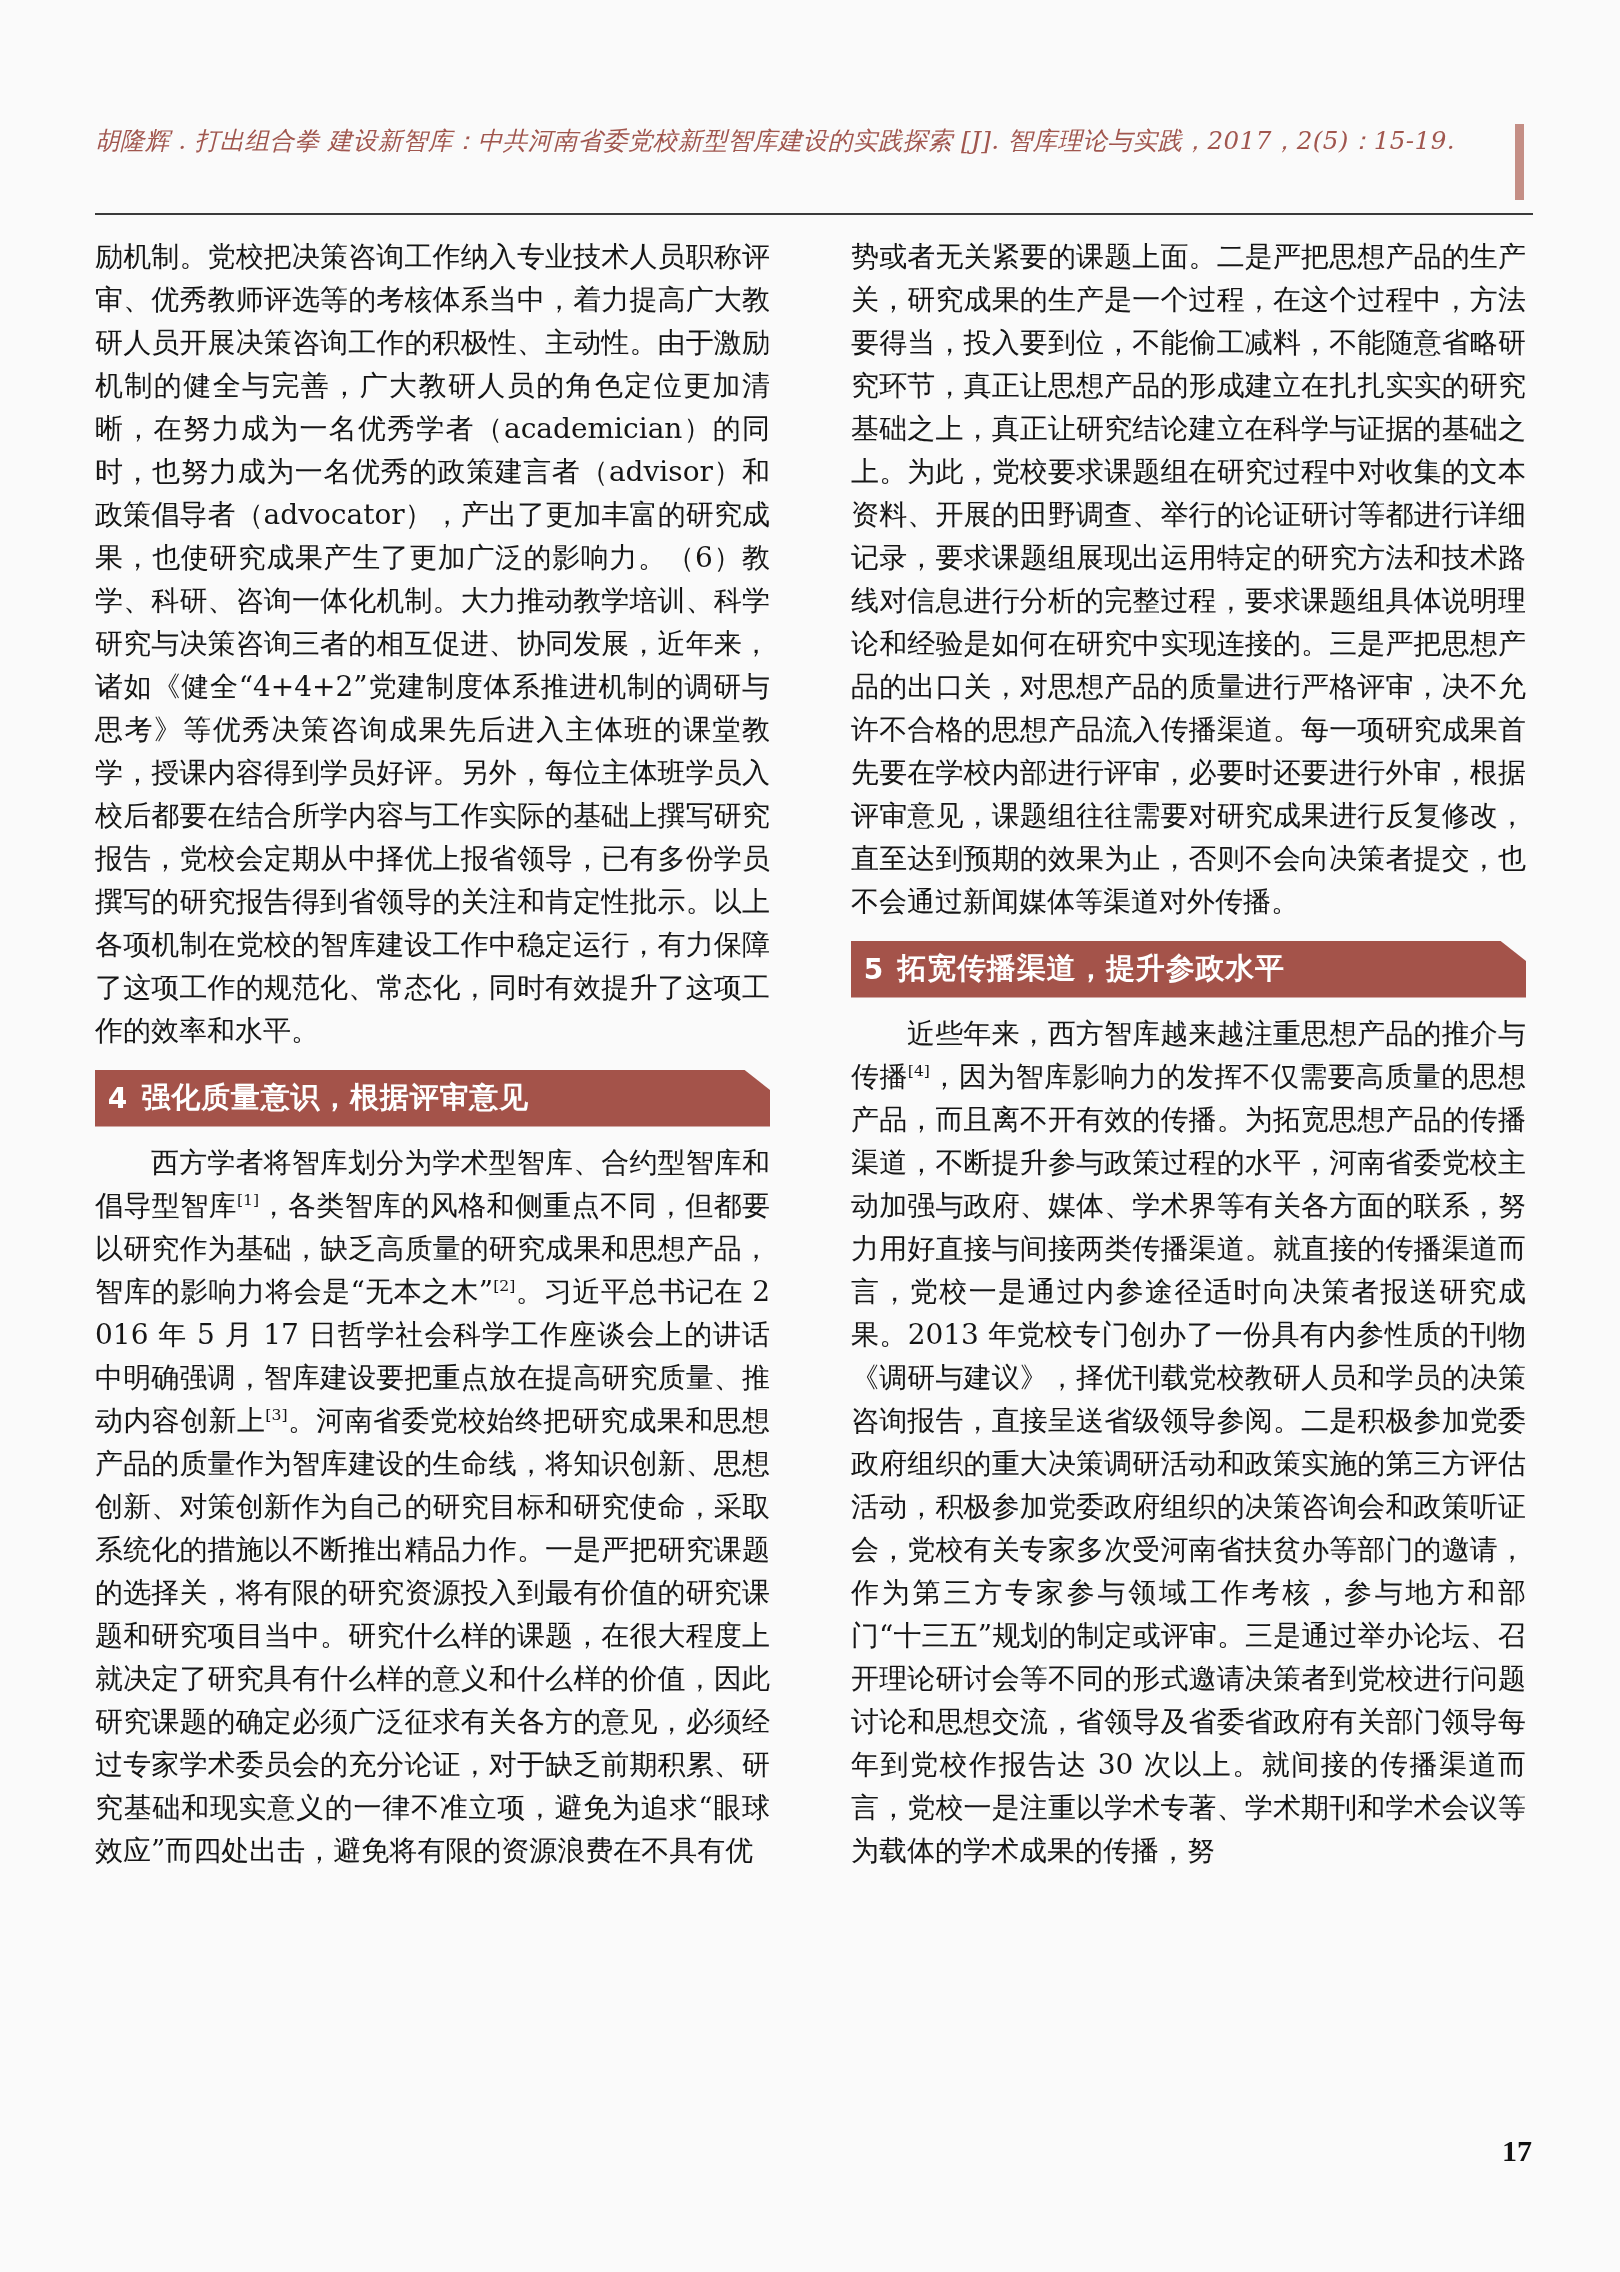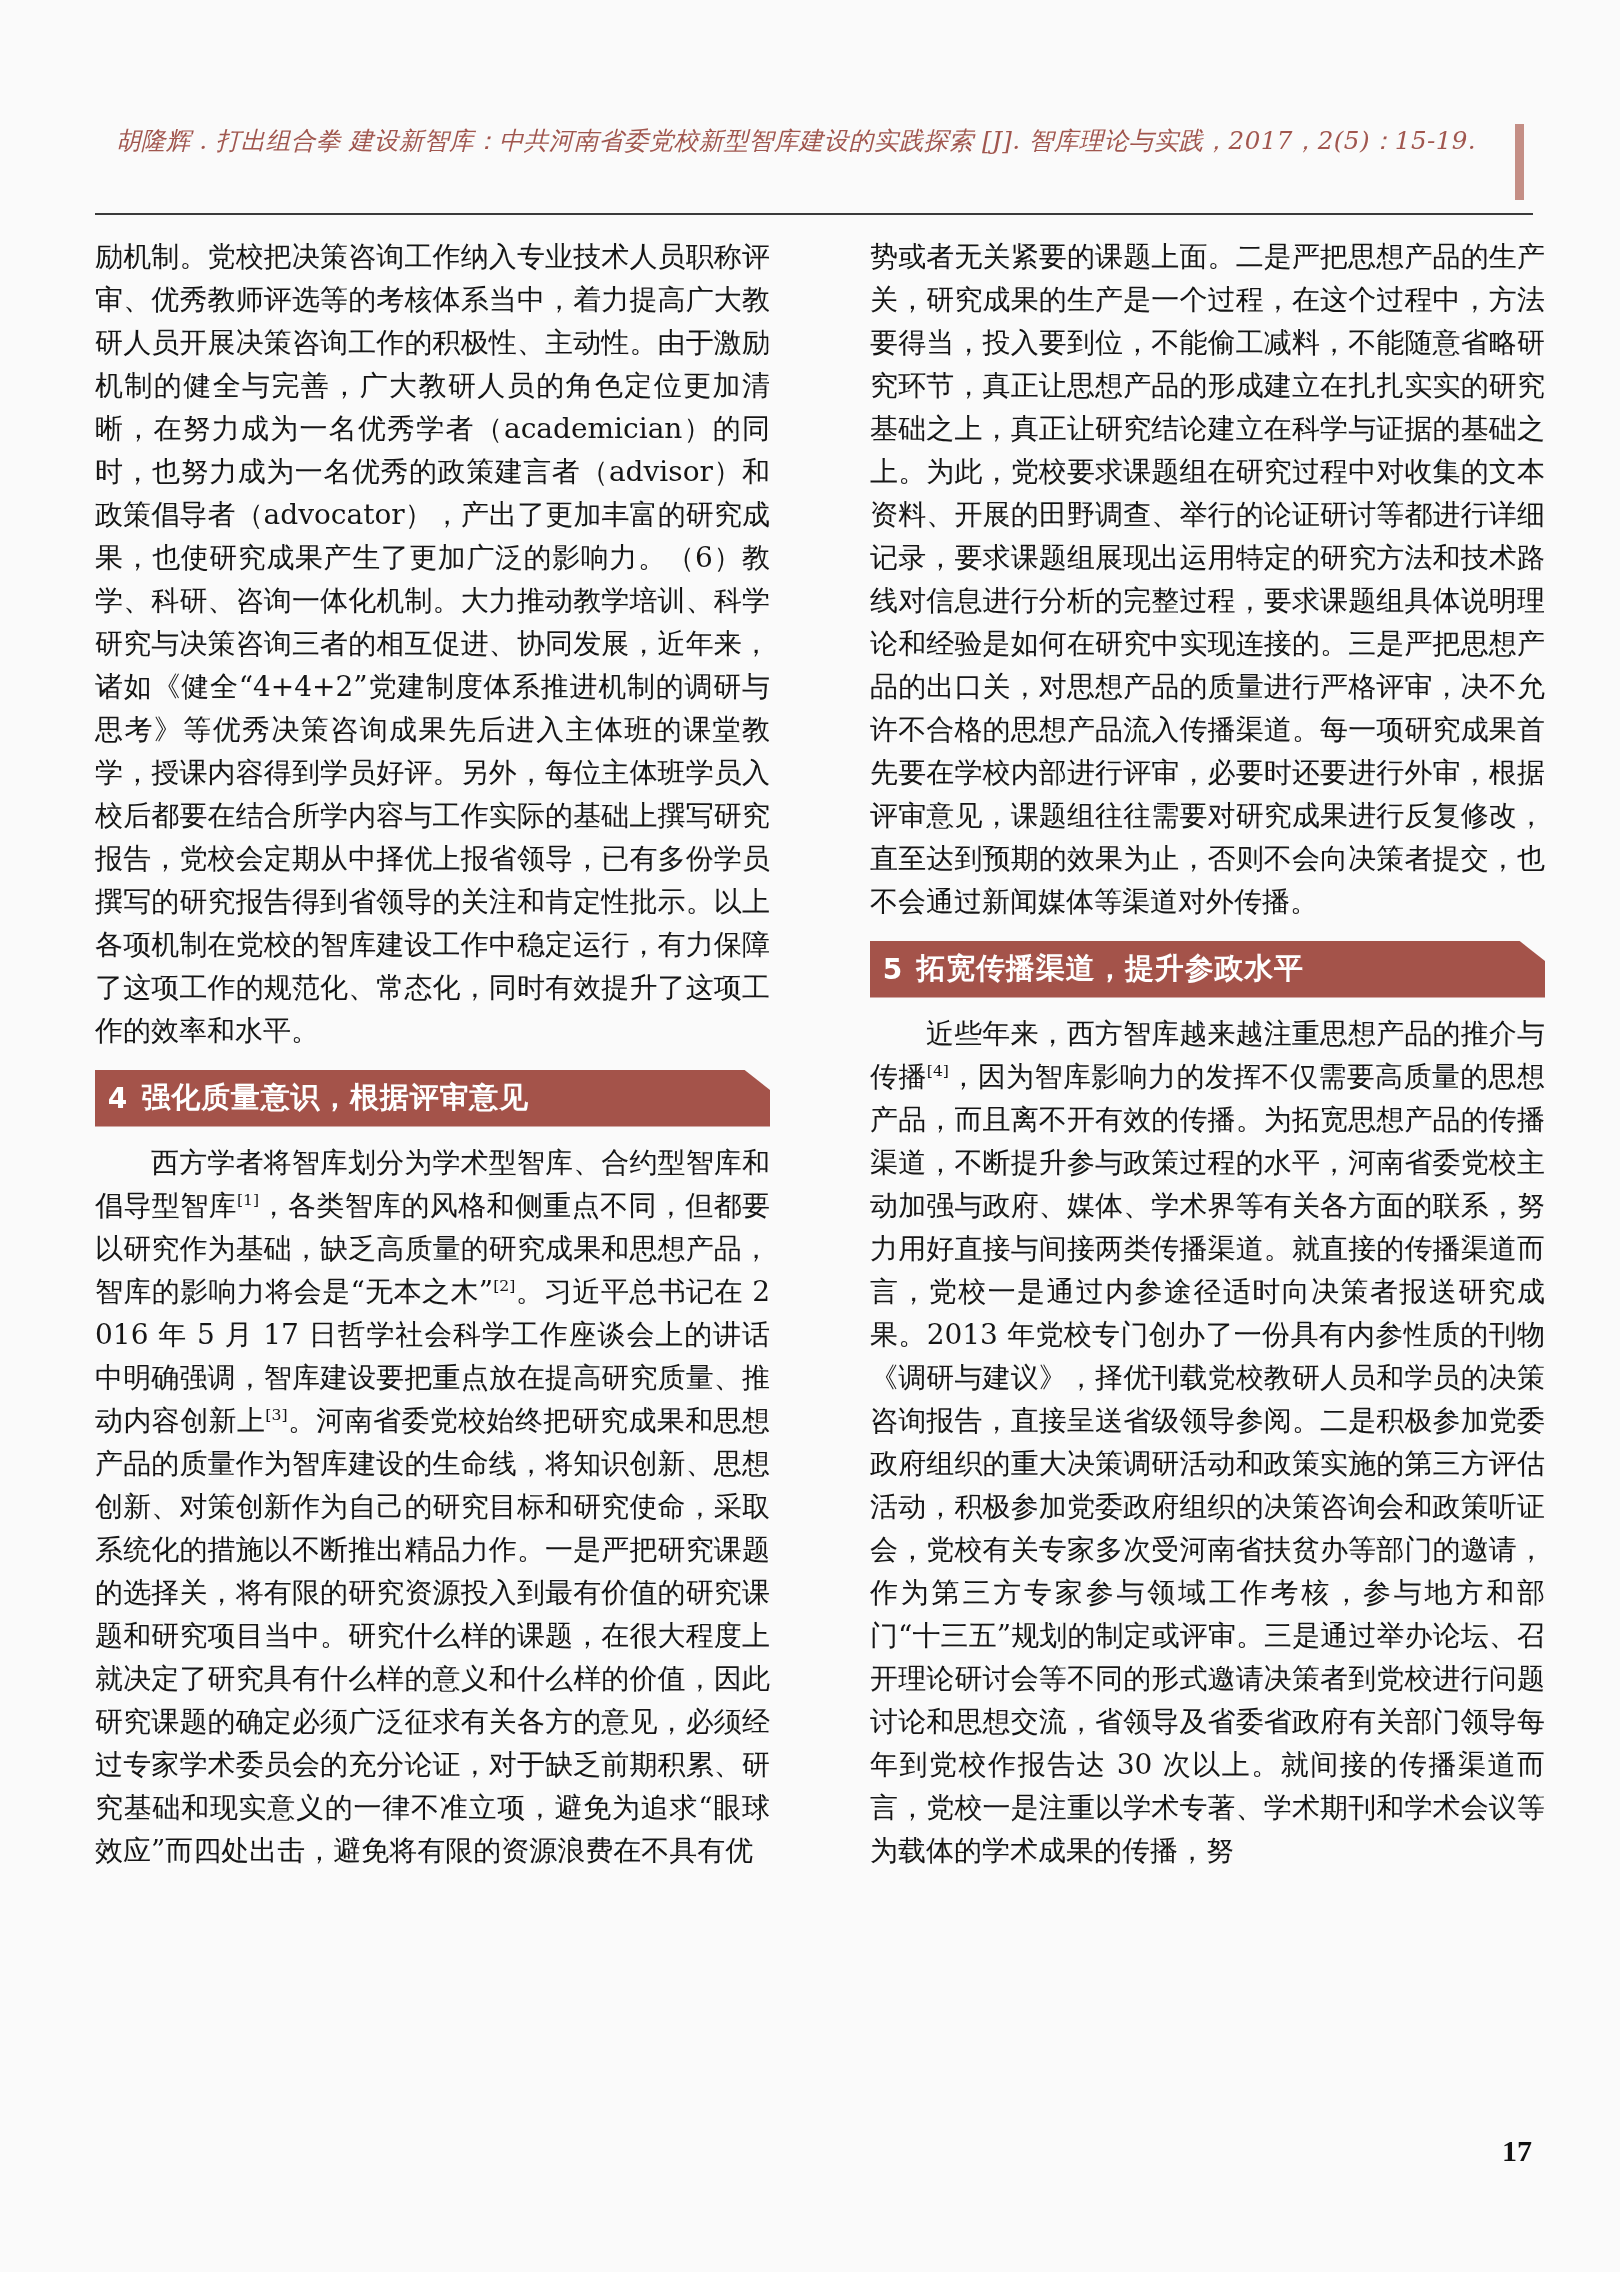--- a/index.html
+++ b/index.html
@@ -31,21 +31,21 @@
   }
   .header-citation {
     color: #a0564e;
     font-family: "DejaVu Serif", "Liberation Serif", serif;
     font-size: 24.6px;
     line-height: 1.62;
     letter-spacing: 0.4px;
     font-style: italic;
     font-weight: 400;
     max-width: 1381px;
-    text-align: right;
+    text-align: left;
   }
   .header-bar {
     position: absolute;
     right: 8px;
     top: 3.2px;
     width: 8.7px;
     height: 76px;
     background: #c48e85;
   }
   .header-rule {
@@ -65,21 +65,21 @@
     width: 1621px;
     height: 1905px;
     padding-left: 43px;
   }
   .col {
     position: absolute;
     top: 0;
     width: 675px;
   }
   .col-left { left: 95px; }
-  .col-right { left: 870px; }
+  .col-right { left: 851px; }
 
   p.body {
     margin: 0;
     color: #151515;
     font-family: "DejaVu Serif", "Liberation Serif", serif;
     font-size: 28px;
     line-height: 43px;
     text-align: justify;
     text-justify: inter-character;
     text-align-last: left;

